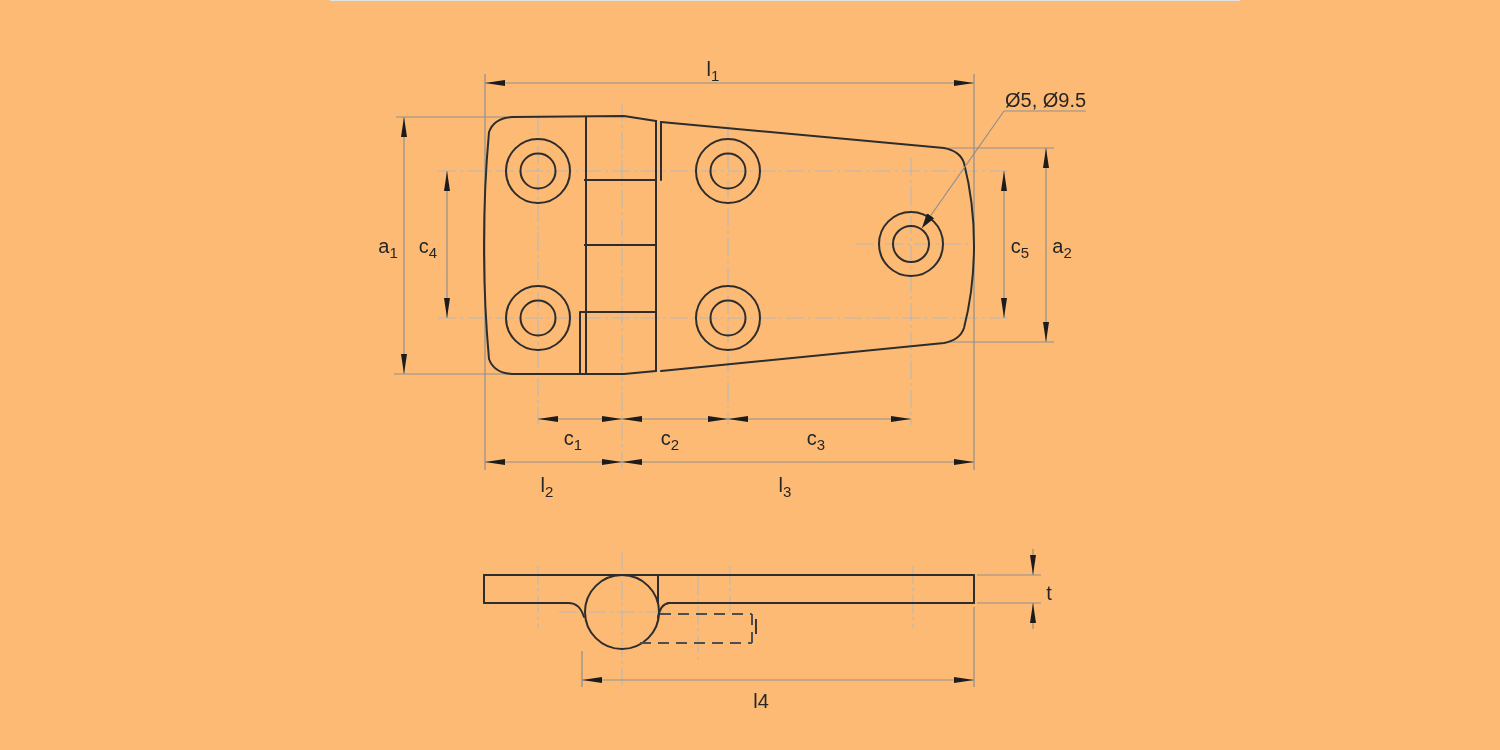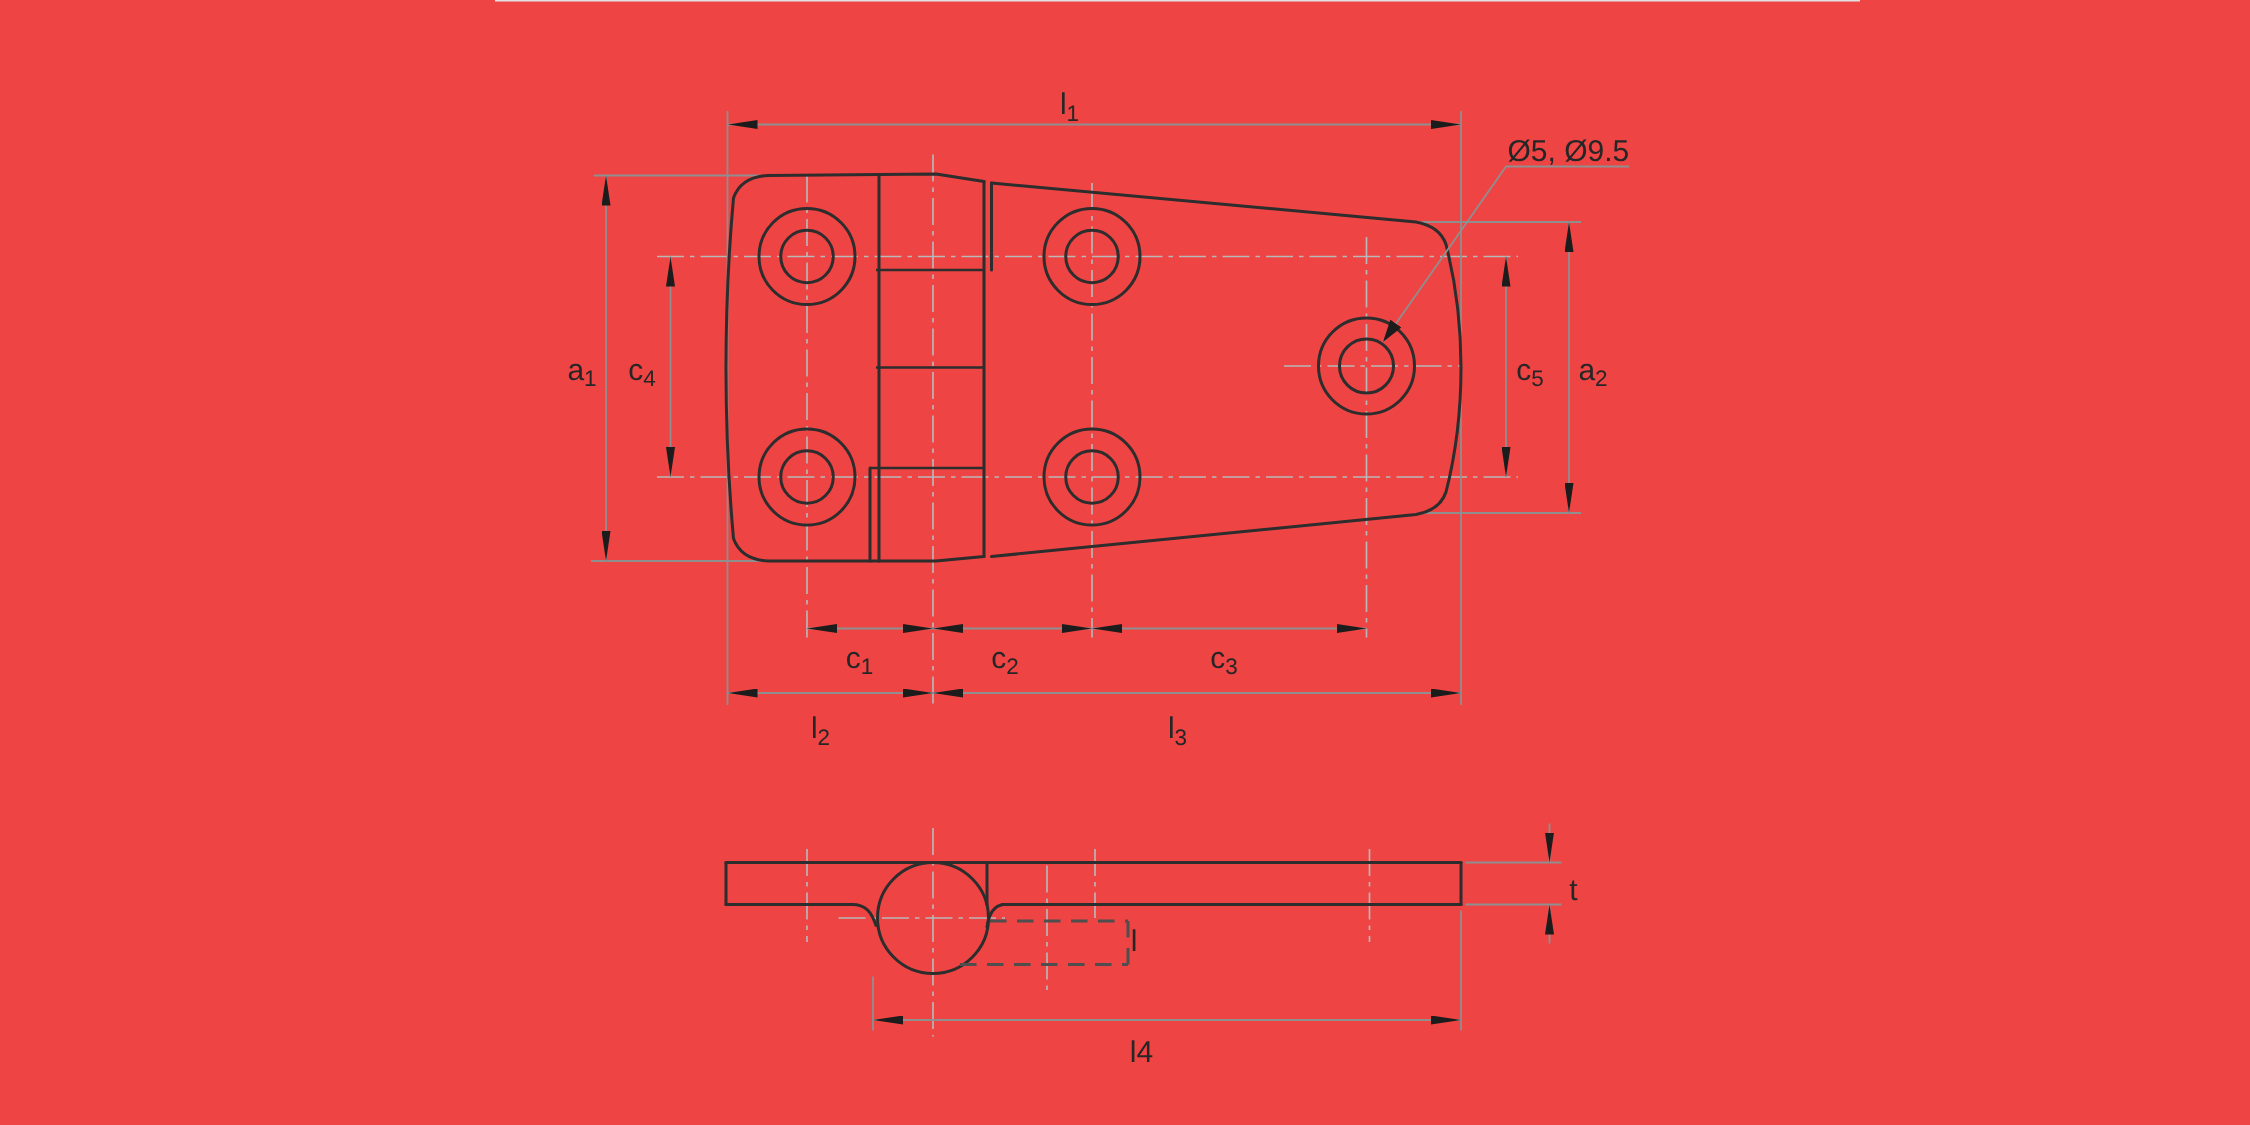--- a/index.html
+++ b/index.html
@@ -1,16 +1,16 @@
 <!DOCTYPE html>
 <html><head>
 <meta charset="utf-8">
 <style>
   html,body{margin:0;padding:0;background:#ffffff;}
-  .canvas{position:relative;width:1500px;height:750px;background:#ef4444;overflow:hidden;}
+  .canvas{position:relative;width:1500px;height:750px;background:#fdba74;overflow:hidden;}
   svg{display:block;}
   .outline{stroke:#2d2d2d;stroke-width:2;fill:none;stroke-linejoin:round;stroke-linecap:round;}
   .seam{stroke:#2d2d2d;stroke-width:1.8;fill:none;}
   .thin{stroke:#8f8f8f;stroke-width:1.2;fill:none;}
   .cl{stroke:#b8b8b8;stroke-width:1.1;fill:none;stroke-dasharray:18 4 3 4;}
   .hid{stroke:#4e4e4e;stroke-width:2;fill:none;stroke-dasharray:11 7;}
   .border-artifact{stroke:#e2e2e2;stroke-width:1;}
   text{fill:#262626;font-family:"Liberation Sans","DejaVu Sans",sans-serif;font-size:20px;}
   .sub{font-size:15px;}
   .callout{font-size:20px;}

